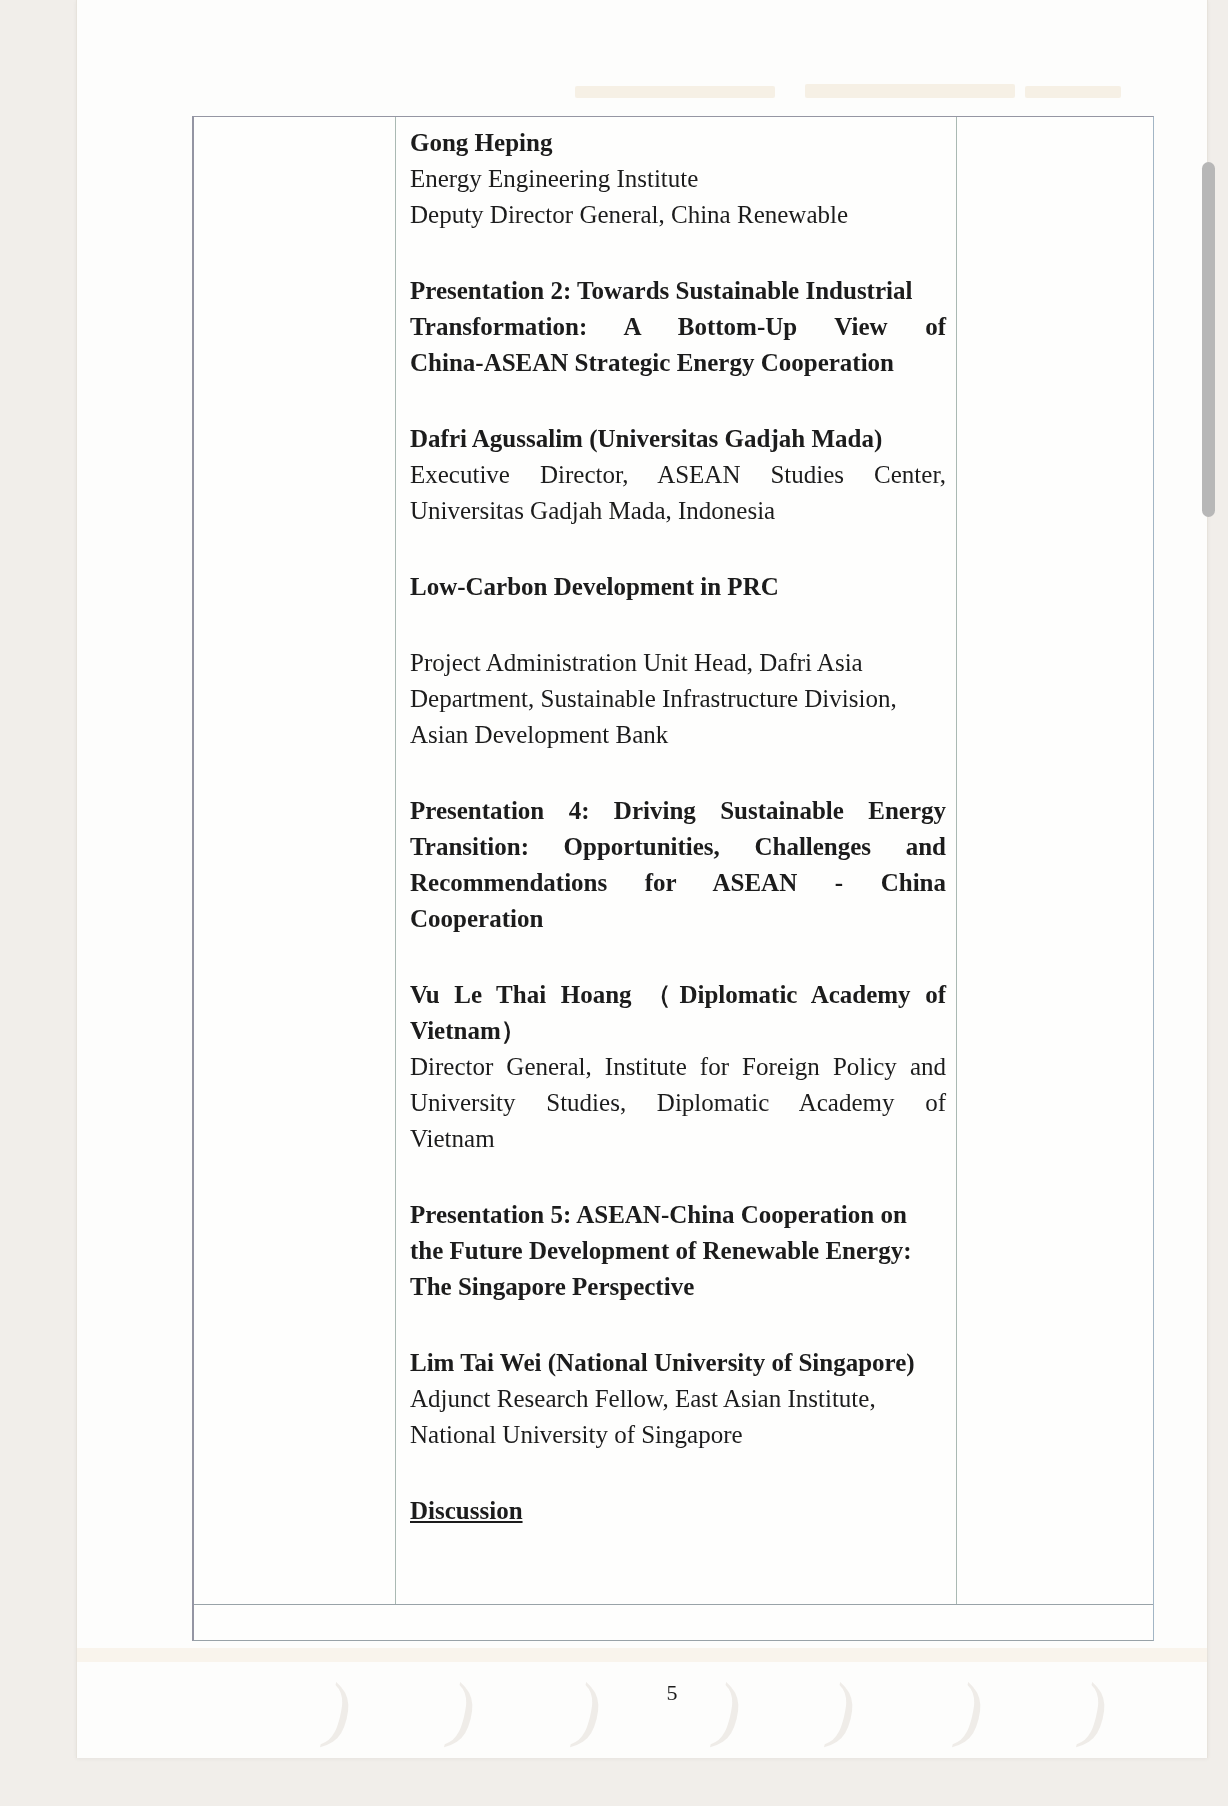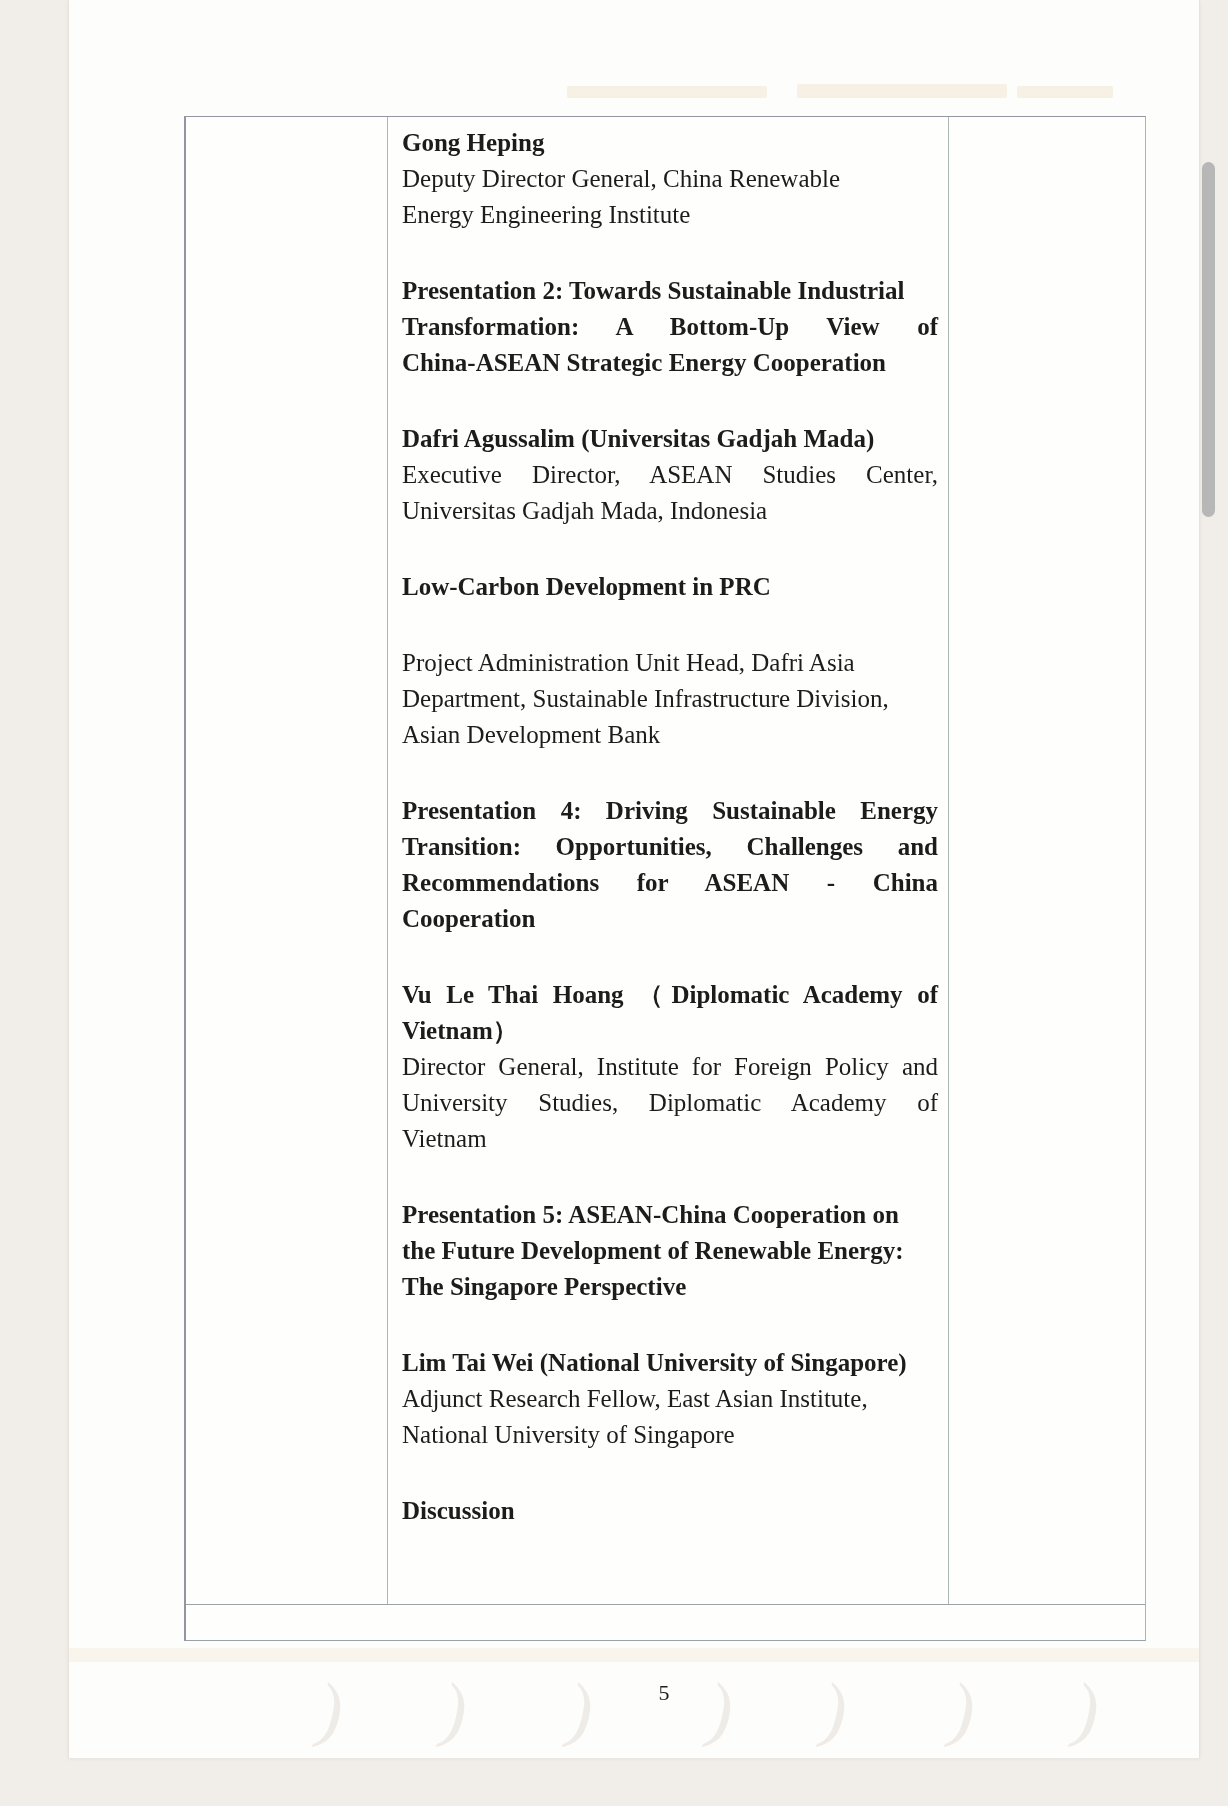--- a/index.html
+++ b/index.html
@@ -3,21 +3,21 @@
 <meta charset="utf-8">
 <style>
   html,body{margin:0;padding:0;}
   body{
     width:1228px;height:1806px;
     background:#f1eeea;
     font-family:"Liberation Serif","DejaVu Serif",serif;
     position:relative;overflow:hidden;
   }
   .page{
-    position:absolute;left:68px;top:0;width:1130px;height:1758px;
+    position:absolute;left:76px;top:0;width:1130px;height:1758px;
     background:#fdfdfc;
     border-left:1px solid #e7e3dc;border-right:1px solid #e7e3dc;
     box-shadow:0 1px 4px rgba(0,0,0,0.05);
   }
   
   .smudge{position:absolute;background:#f3ead8;opacity:.65;border-radius:2px;}
   .smudge.a{left:498px;top:86px;width:200px;height:12px;}
   .smudge.b{left:728px;top:84px;width:210px;height:14px;}
   .smudge.c{left:948px;top:86px;width:96px;height:12px;}
   .band-bottom{position:absolute;left:0;top:1648px;width:100%;height:14px;background:#f8f3ea;opacity:.9;}
@@ -43,21 +43,21 @@
   .cell-left{width:202px;border-right:1px solid #aab9b3;box-sizing:border-box;}
   .cell-content{
     width:561px;border-right:1px solid #aab9b3;box-sizing:border-box;
     padding:8px 10px 0 14px;
     color:#1c1c1c;font-size:25px;
     overflow:hidden;
   }
   .cell-right{flex:1;}
   .row-bottom{height:35px;}
   .para{margin:0 0 40px 0;}
-  .para:last-child{margin-bottom:16px;}
+  .para:last-child{margin-bottom:16px;text-decoration:underline;}
   .line{height:36px;line-height:36px;}
   .line.bold{font-weight:700;}
   .line.just{text-align:justify;text-align-last:justify;}
   .page-number{
     position:absolute;left:555px;top:1680px;width:80px;text-align:center;
     font-size:22px;color:#1c1c1c;
   }
   .scrollbar-thumb{
     position:absolute;left:1202px;top:162px;width:13px;height:355px;
     background:#b7b7b7;border-radius:7px;
@@ -73,22 +73,22 @@
     <div class="smudge a"></div>
     <div class="smudge b"></div>
     <div class="smudge c"></div>
 
     <div class="doc-table">
       <div class="row-main">
         <div class="cell-left"></div>
         <div class="cell-content">
             <div class="para">
               <div class="line bold">Gong Heping</div>
+              <div class="line">Energy Engineering Institute</div>
               <div class="line">Deputy Director General, China Renewable</div>
-              <div class="line">Energy Engineering Institute</div>
             </div>
             <div class="para">
               <div class="line bold">Presentation 2: Towards Sustainable Industrial</div>
               <div class="line bold just">Transformation: A Bottom-Up View of</div>
               <div class="line bold">China-ASEAN Strategic Energy Cooperation</div>
             </div>
             <div class="para">
               <div class="line bold">Dafri Agussalim (Universitas Gadjah Mada)</div>
               <div class="line just">Executive Director, ASEAN Studies Center,</div>
               <div class="line">Universitas Gadjah Mada, Indonesia</div>

